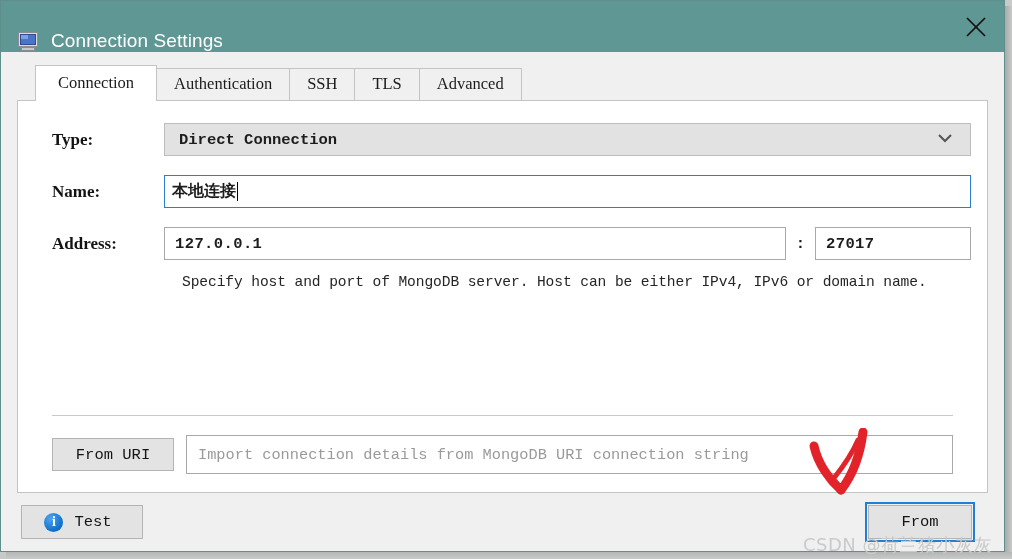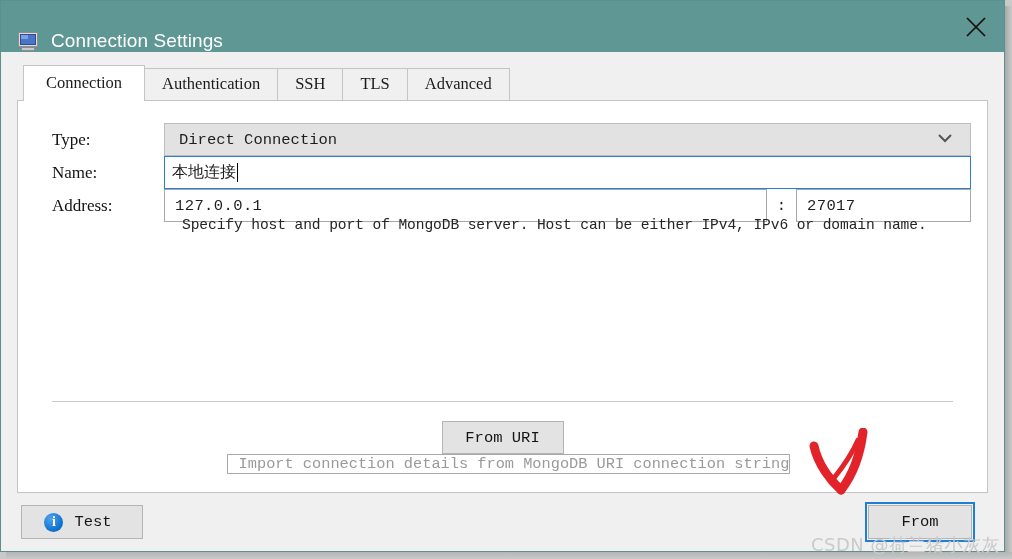--- a/index.html
+++ b/index.html
@@ -94,21 +94,21 @@
     flex-direction: column;
     padding: 0;
     background: #f0f0f0;
     position: relative;
   }
 
   
   .tabbar {
     display: flex;
     align-items: flex-end;
-    padding-left: 22px;
+    padding-left: 34px;
     height: 33px;
     margin-top: 15px;
     flex: none;
     position: relative;
     z-index: 3;
   }
   .tab {
     font-family: "Liberation Serif", serif;
     font-size: 16.5px;
     color: #1b1b1b;
@@ -139,20 +139,22 @@
     padding: 22px 16px 0 16px;
     position: relative;
     z-index: 2;
     display: flex;
     flex-direction: column;
   }
 
   .form-row {
     display: flex;
     align-items: center;
+    margin-bottom: 19px;
+    font-weight: bold;
   }
   .field-label {
     width: 130px;
     flex: none;
     font-family: "Liberation Serif", serif;
     font-size: 17px;
     color: #131313;
     padding-left: 18px;
   }
 
@@ -202,21 +204,21 @@
   }
 
   .addr-sep {
     font-family: "Liberation Mono", monospace;
     font-size: 15.5px;
     color: #1d1d1d;
     padding: 0 10px;
     flex: none;
   }
   .port-input {
-    width: 175px;
+    width: 156px;
     flex: none;
   }
 
   .helptext {
     font-family: "Liberation Mono", monospace;
     font-size: 14.6px;
     color: #252525;
     padding-left: 148px;
     margin-top: -5px;
     margin-bottom: 0;
@@ -230,21 +232,20 @@
     height: 1px;
     background: #c9c9c9;
     margin: 0 18px 0 18px;
   }
 
   .uri-row {
     display: flex;
     align-items: center;
     padding: 19px 18px 0 18px;
     margin-bottom: 18px;
-    flex-direction: column;
   }
   .uri-btn {
     width: 122px;
     height: 33px;
     background: #e3e3e3;
     border: 1px solid #b4b4b4;
     font-family: "Liberation Mono", monospace;
     font-size: 15.5px;
     color: #151515;
     display: flex; align-items: center; justify-content: center;
@@ -313,21 +314,21 @@
 
   
   .red-arrow {
     position: absolute;
     left: 808px; top: 428px;
     pointer-events: none;
     z-index: 20;
   }
   .watermark {
     position: absolute;
-    right: 12px; bottom: 2px;
+    right: 20px; bottom: 2px;
     font-family: "DejaVu Sans", sans-serif;
     font-size: 18px;
     color: #c9cacb;
     white-space: nowrap;
     z-index: 21;
     letter-spacing: 0.5px;
   }
 </style>
 </head>
 <body>

